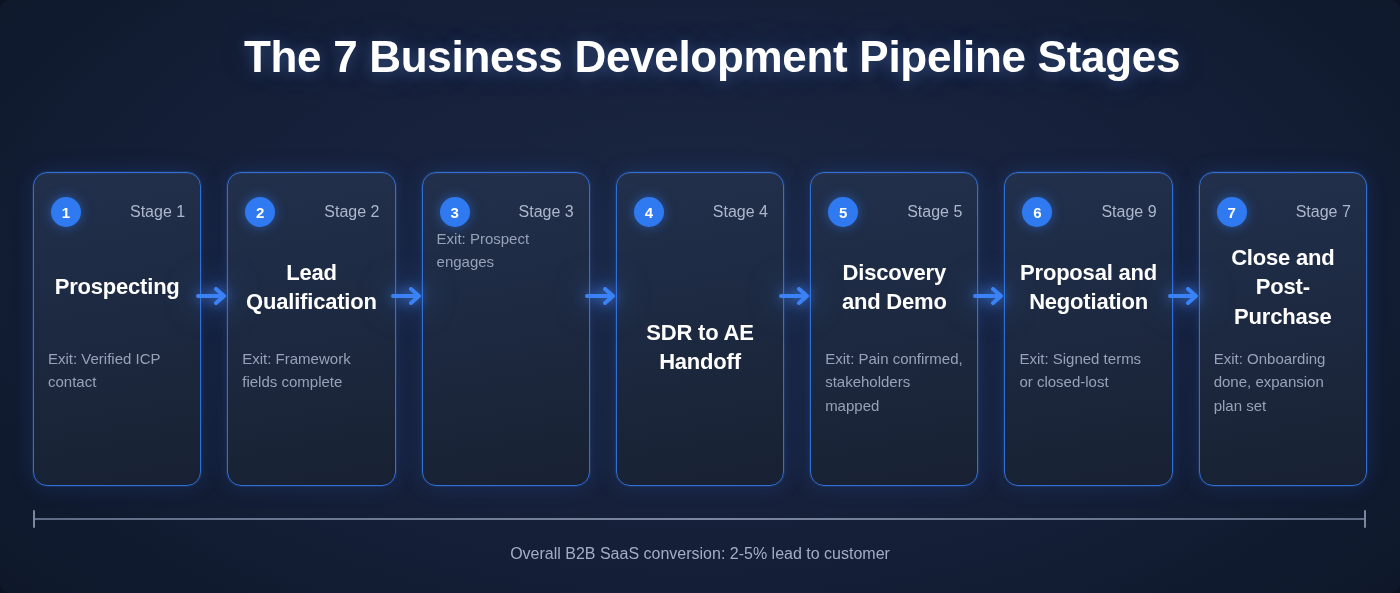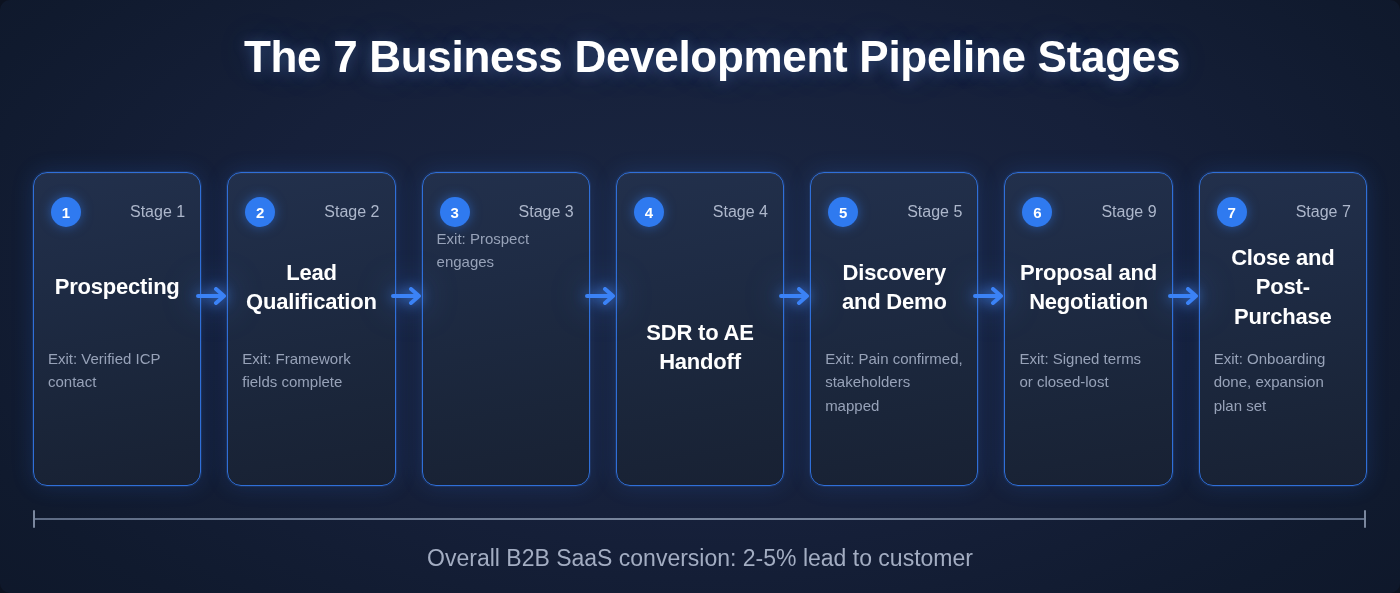--- a/index.html
+++ b/index.html
@@ -143,21 +143,21 @@
     border-radius:2px;
   }
   #cap-left  { left:33px; }
   #cap-right { left:1364px; }
 
   #footer-note {
     position:absolute;
     left:0; top:545px;
     width:1400px;
     text-align:center;
-    font-size:23px;
+    font-size:16px;
     color:#a3adc2;
   }
 </style>
 </head>
 <body>
 
 <div id="page">
 
   <div id="title">The 7 Business Development Pipeline Stages</div>
 

